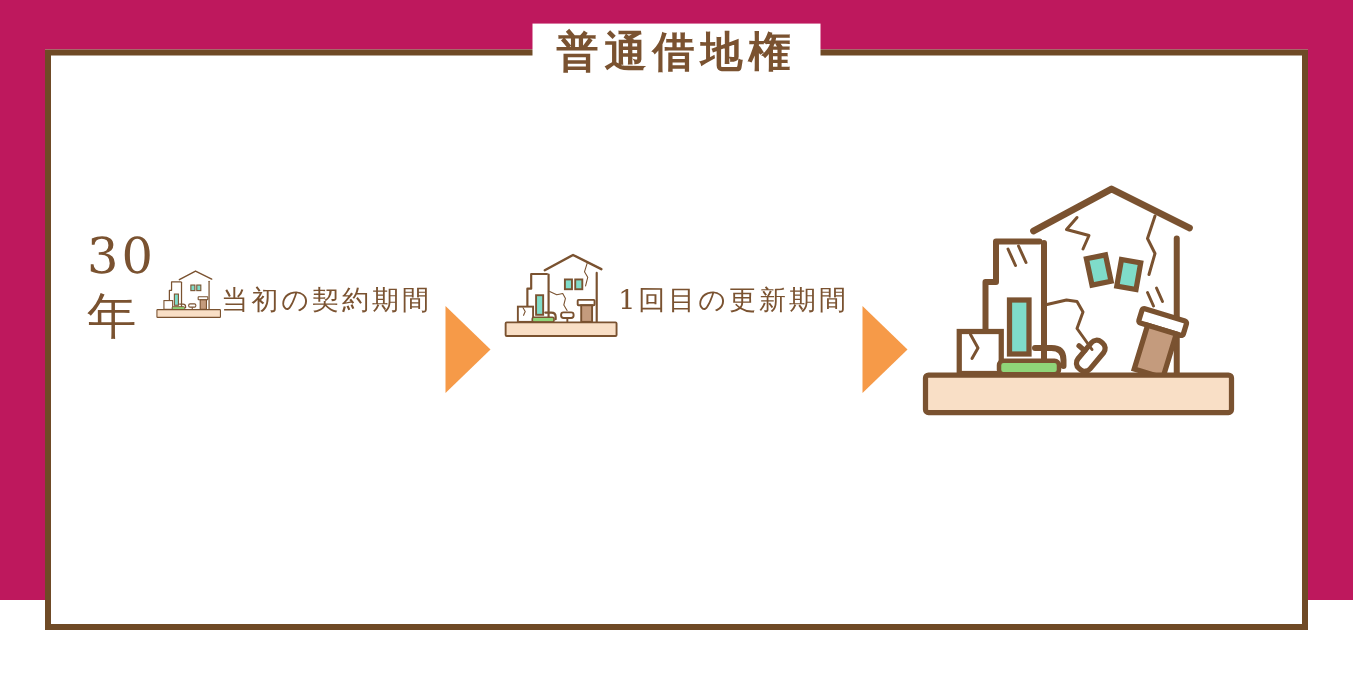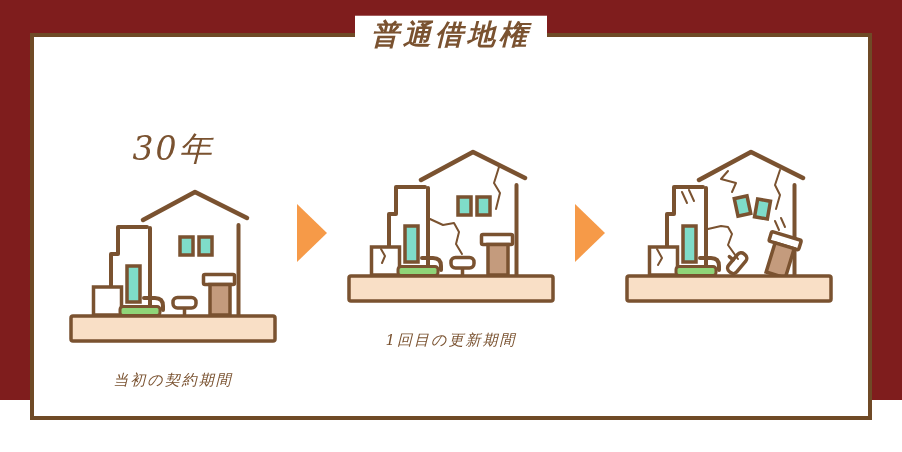--- a/index.html
+++ b/index.html
@@ -8,22 +8,21 @@
     background: #ffffff;
     width: 902px;
     height: 452px;
     overflow: hidden;
     font-family: "DejaVu Serif", "Liberation Serif", serif;
   }
   .canvas {
     position: relative;
     width: 902px;
     height: 400px;
-    background: #7f1d1d;
-    font-style: italic;
+    background: #be185d;
   }
   .frame {
     position: absolute;
     left: 30px;
     top: 33px;
     width: 834px;   
     height: 379px;  
     border: 4px solid var(--border);
     background: #ffffff;
   }
@@ -45,37 +44,36 @@
     left: 0;
     top: 0;
     width: 100%;
     display: flex;
     justify-content: center;
     align-items: flex-start;
   }
   .stage {
     width: 230px;
     display: flex;
-    flex-direction: column;
     align-items: center;
-    padding-top: 92px;
+    padding-top: 66px;
   }
   .years {
     font-size: 33px;
     color: var(--text);
     line-height: 40px;
     letter-spacing: 2px;
   }
   .house {
     margin-top: 8px;
     display: block;
   }
   .caption {
     margin-top: 20px;
-    font-size: 15px;
+    font-size: 18px;
     letter-spacing: 2px;
     color: var(--text);
     line-height: 30px;
     white-space: nowrap;
   }
   .arrow {
     width: 0;
     height: 0;
     margin: 167px 9px 0 9px;
     border-left: 30px solid var(--arrow);

